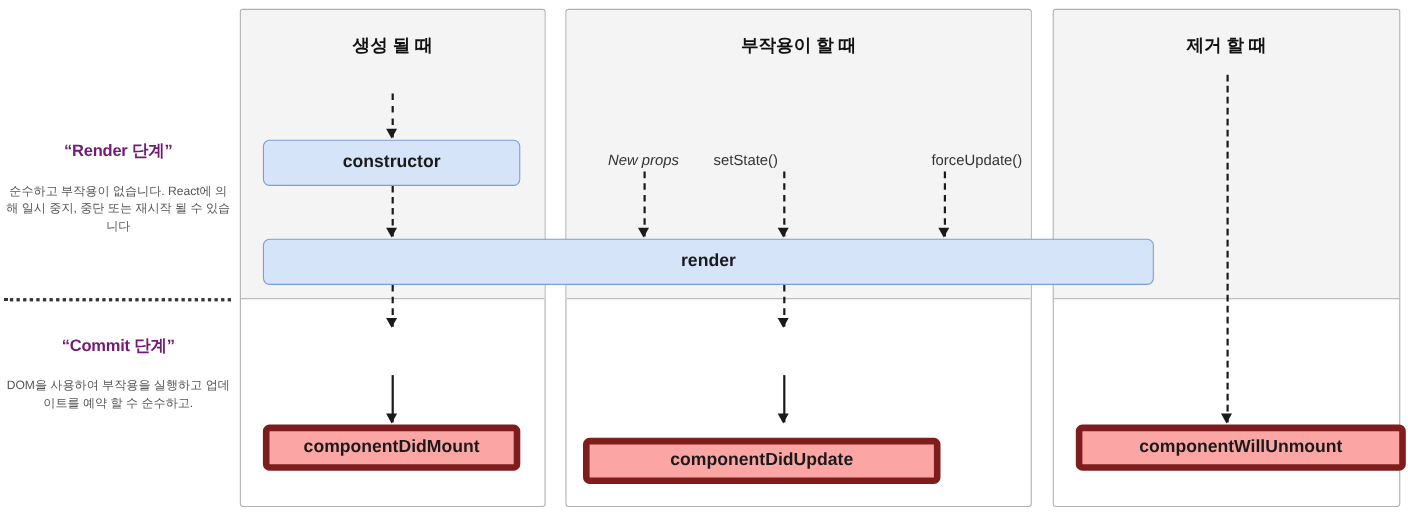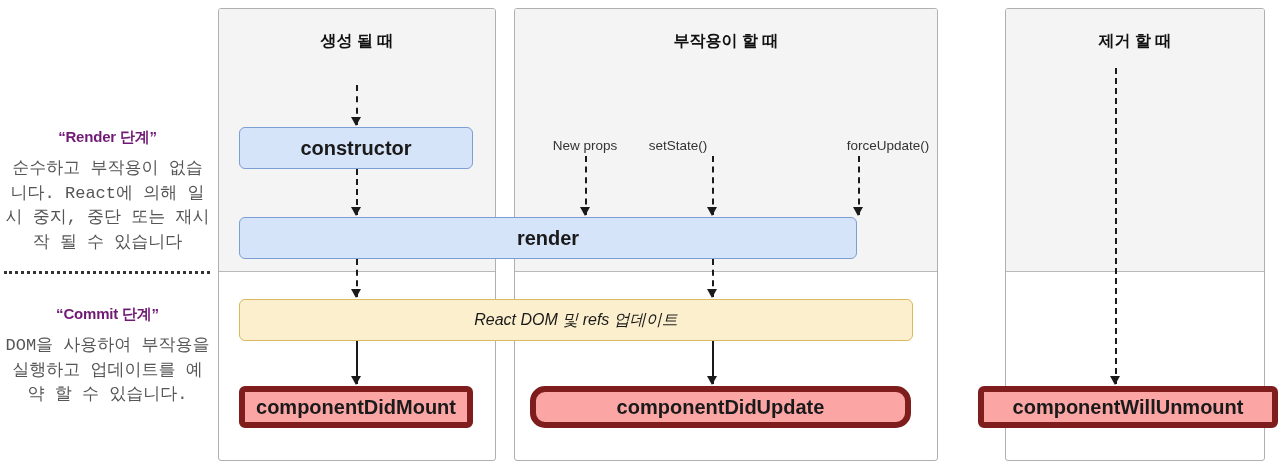--- a/index.html
+++ b/index.html
@@ -15,75 +15,74 @@
   }
   .stage { position: relative; width: 1280px; height: 469px; }
 
   
   .legend-block { position: absolute; text-align: center; width: 205px; left: 5px; }
   .legend-title {
     font-size: 15px; font-weight: bold; color: #701a75;
     letter-spacing: -0.2px;
   }
   .legend-desc {
-    font-size: 17px; color: #555555; line-height: 1.45;
-    margin-top: 10px;
-    font-family: Liberation Mono, monospace;
+    font-size: 11px; color: #555555; line-height: 1.45;
+    margin-top: 20px;
   }
   #legend-render { top: 128px; }
   #legend-commit { top: 305px; }
   .legend-divider {
     position: absolute; left: 4px; top: 271px; width: 206px; height: 0;
     border-top: 3px dotted #333333;
   }
 
   
   .panel {
     position: absolute; top: 8px; height: 453px;
     border: 1px solid #b0b0b0; border-radius: 3px;
     background: #ffffff; overflow: hidden;
   }
   .panel-top {
     position: absolute; left: 0; right: 0; top: 0; height: 263px;
     background: #f4f4f4; border-bottom: 1px solid #b9b9b9;
   }
   #panel-mount  { left: 218px; width: 278px; }
   #panel-update { left: 514px; width: 424px; }
-  #panel-unmount{ left: 1005px; width: 260px; }
+  #panel-unmount{ left: 957px; width: 316px; }
 
   .panel-title {
     position: absolute; top: 22px; left: 0; right: 0;
     text-align: center; font-size: 16px; font-weight: bold; color: #111111;
   }
 
   
   .node {
     position: absolute; height: 42px; border-radius: 6px;
     display: flex; align-items: center; justify-content: center;
-    font-size: 20px; font-weight: bold; color: #1a1a1a;
+    font-size: 16px; font-weight: bold; color: #1a1a1a;
     white-space: nowrap;
   }
   .node.blue   { background: #d6e4f9; border: 1px solid #7b9ed4; }
   .node.yellow { background: #fcefcd; border: 1px solid #d9b860;
                  font-style: italic; font-weight: normal; font-size: 16px; }
   .node.green  { background: #fca5a5; border: 6px solid #7f1d1d; }
 
   #node-constructor   { left: 239px; top: 127px; width: 234px; }
-  #node-render        { left: 239px; top: 217px; width: 618px; }
+  #node-render        { left: 239px; top: 217px; width: 810px; }
   #node-commit-update { left: 239px; top: 299px; width: 674px; }
   #node-did-mount     { left: 239px; top: 386px; width: 234px; }
-  #node-did-update    { left: 530px; top: 386px; width: 381px; border-radius: 15px; }
+  #node-did-update    { left: 530px; top: 398px; width: 325px; }
   #node-will-unmount  { left: 978px; top: 386px; width: 300px; }
 
   
   .trigger {
     position: absolute; top: 138px; font-size: 13.5px; color: #333333;
     text-align: center; white-space: nowrap; transform: translateX(-50%);
   }
-  .trigger.italic { }
+  .trigger.italic { font-style: italic; }
 
   
   .arrow { position: absolute; width: 0; }
   .arrow .shaft {
     position: absolute; left: 0; top: 0; width: 0; height: 100%;
     border-left-width: 2px; border-left-color: #1a1a1a;
   }
   .arrow.dashed .shaft { border-left-style: dashed; }
   .arrow.solid  .shaft { border-left-style: solid; }
   .arrow .head {
@@ -101,21 +100,21 @@
 
   <div class="legend-block" id="legend-render">
     <div class="legend-title">“Render 단계”</div>
     <div class="legend-desc">순수하고 부작용이 없습니다. React에 의해 일시 중지, 중단 또는 재시작 될 수 있습니다</div>
   </div>
 
   <div class="legend-divider"></div>
 
   <div class="legend-block" id="legend-commit">
     <div class="legend-title">“Commit 단계”</div>
-    <div class="legend-desc">DOM을 사용하여 부작용을 실행하고 업데이트를 예약 할 수 있습니다.</div>
+    <div class="legend-desc">DOM을 사용하여 부작용을 실행하고 업데이트를 예약 할 수 순수하고.</div>
   </div>
 
   <div class="panel" id="panel-mount">
     <div class="panel-top"></div>
     <div class="panel-title">생성 될 때</div>
   </div>
 
   <div class="panel" id="panel-update">
     <div class="panel-top"></div>
     <div class="panel-title">부작용이 할 때</div>
@@ -173,18 +172,17 @@
       <div class="head"></div>
   </div>
 
   <div class="arrow dashed" style="left:1115px; top:68px; height:316px;">
     <div class="shaft"></div>
       <div class="head"></div>
   </div>
 
   <div class="node blue" id="node-constructor">constructor</div>
   <div class="node blue" id="node-render">render</div>
-  <div class="node yellow" id="node-commit-update">React DOM 및 refs 업데이트</div>
   <div class="node green" id="node-did-mount">componentDidMount</div>
   <div class="node green" id="node-did-update">componentDidUpdate</div>
   <div class="node green" id="node-will-unmount">componentWillUnmount</div>
 
 </div>
 
 </body></html>

